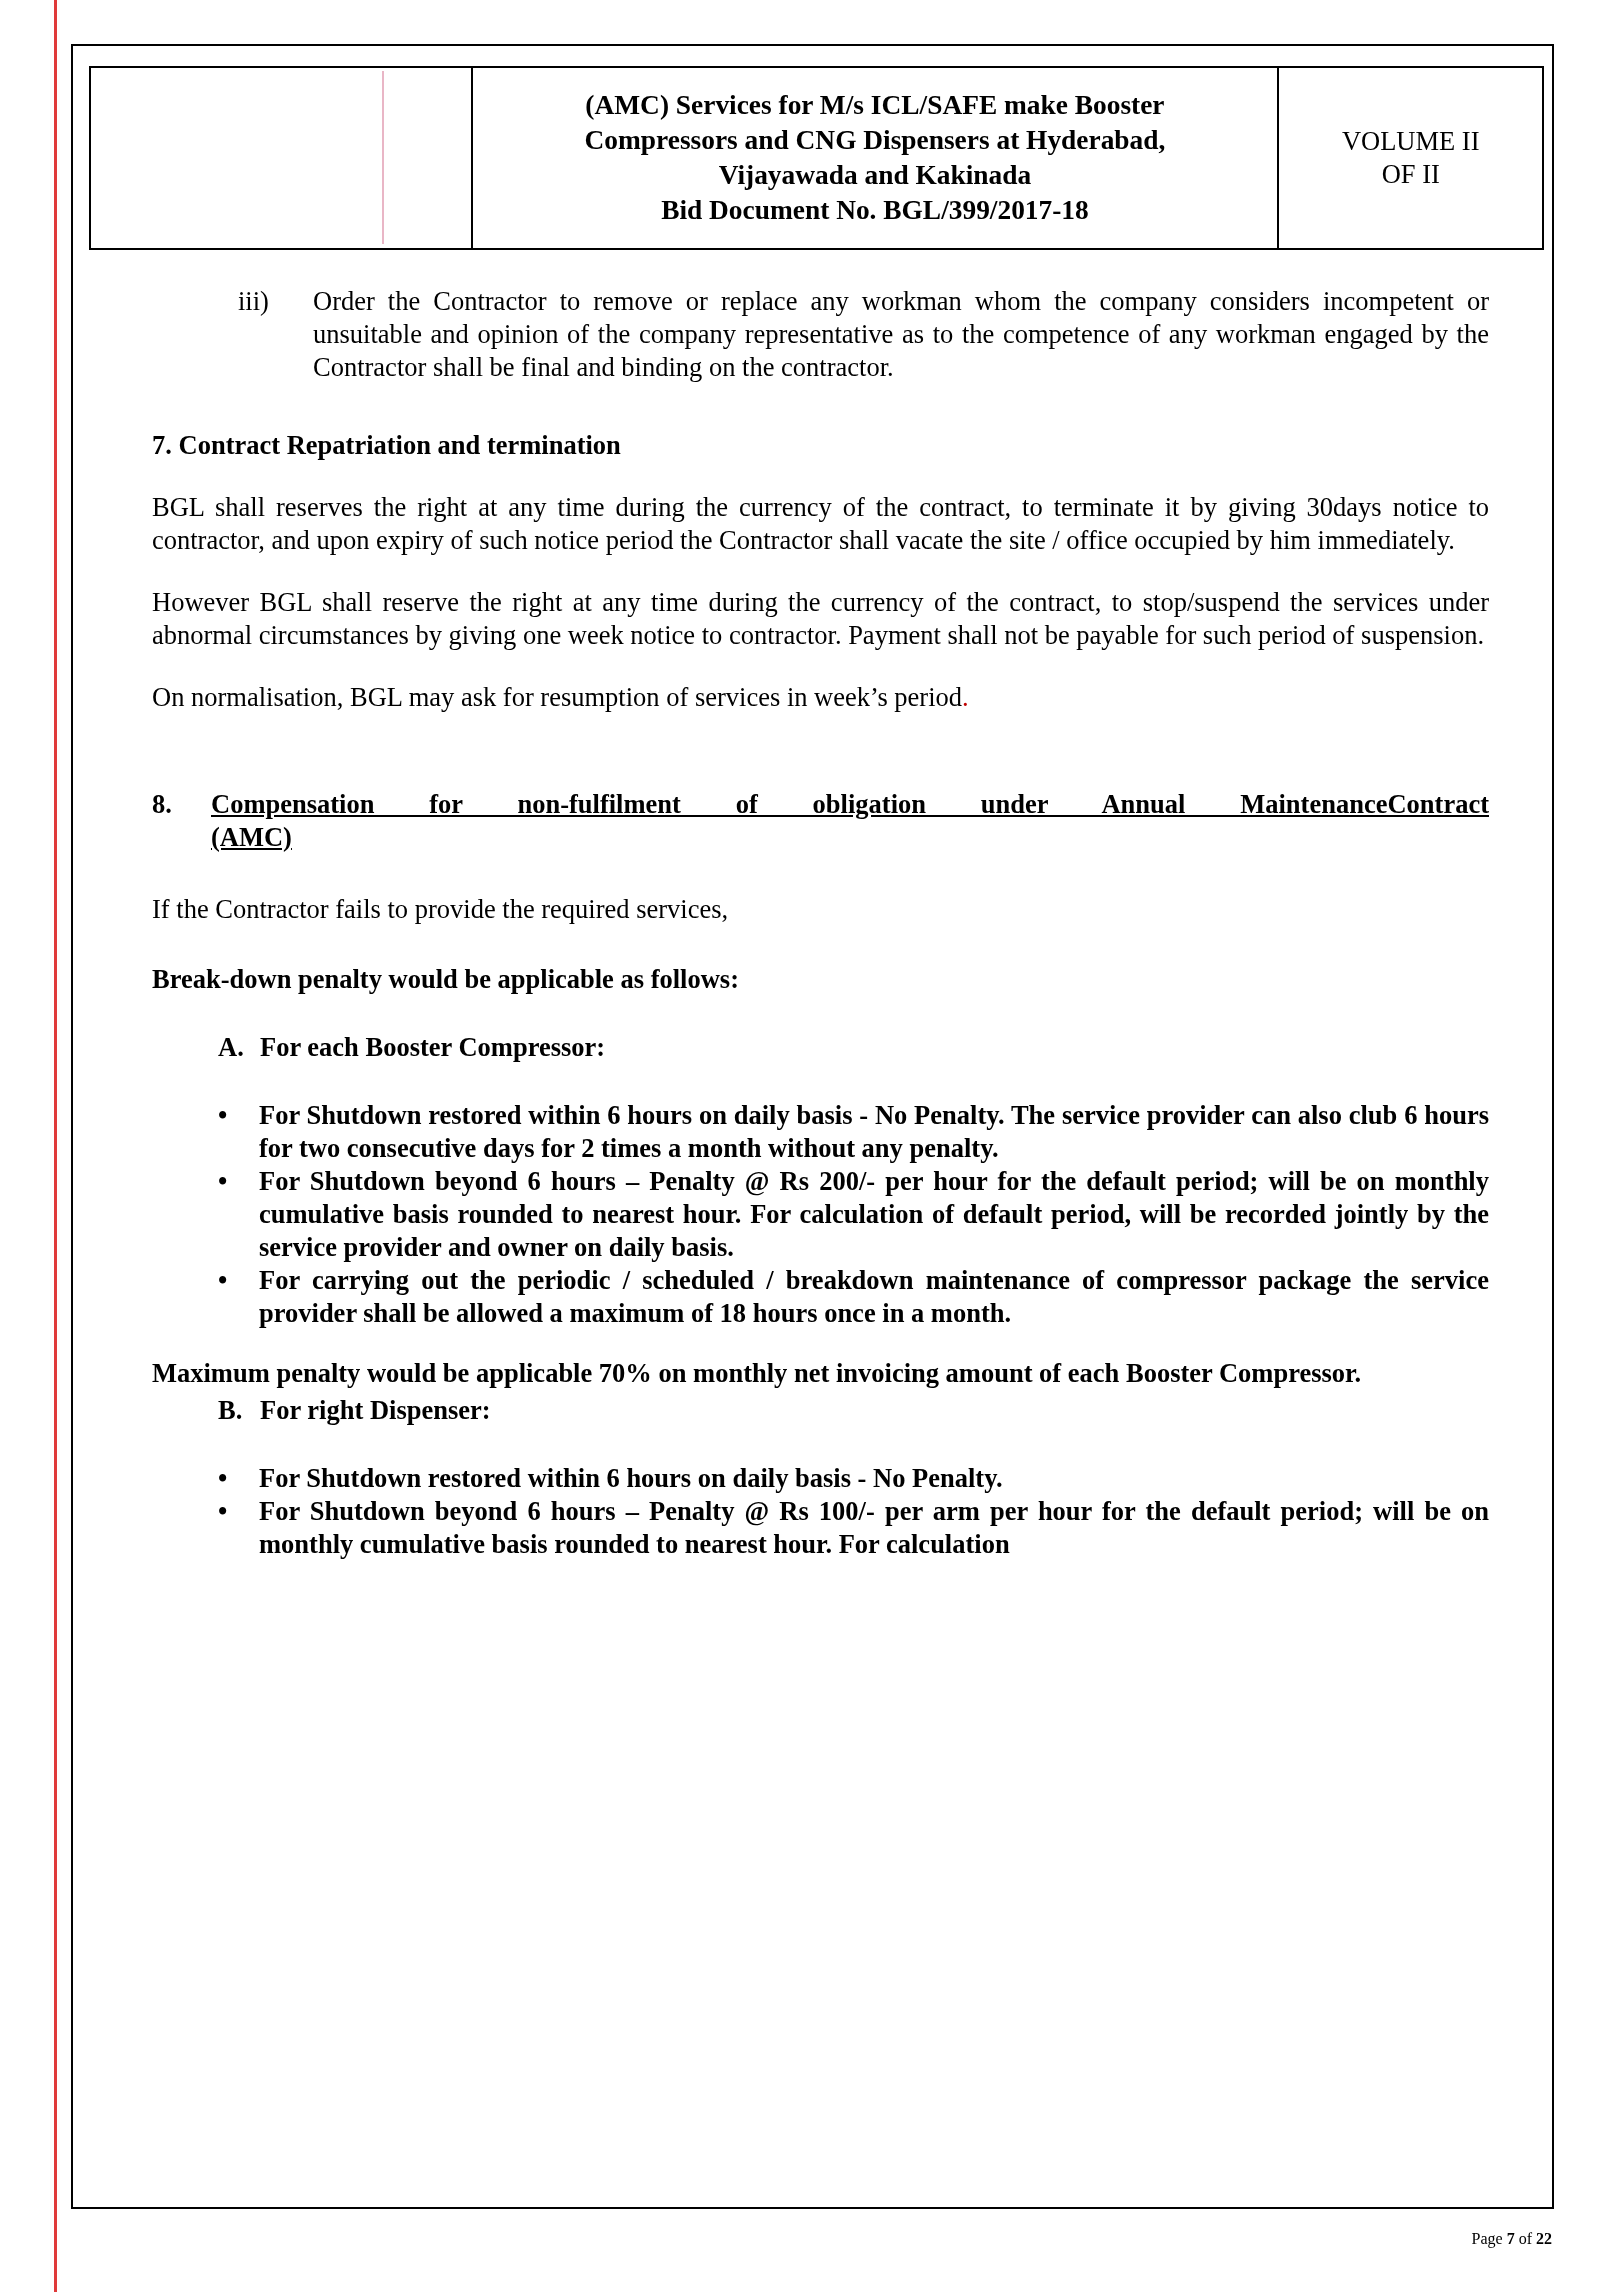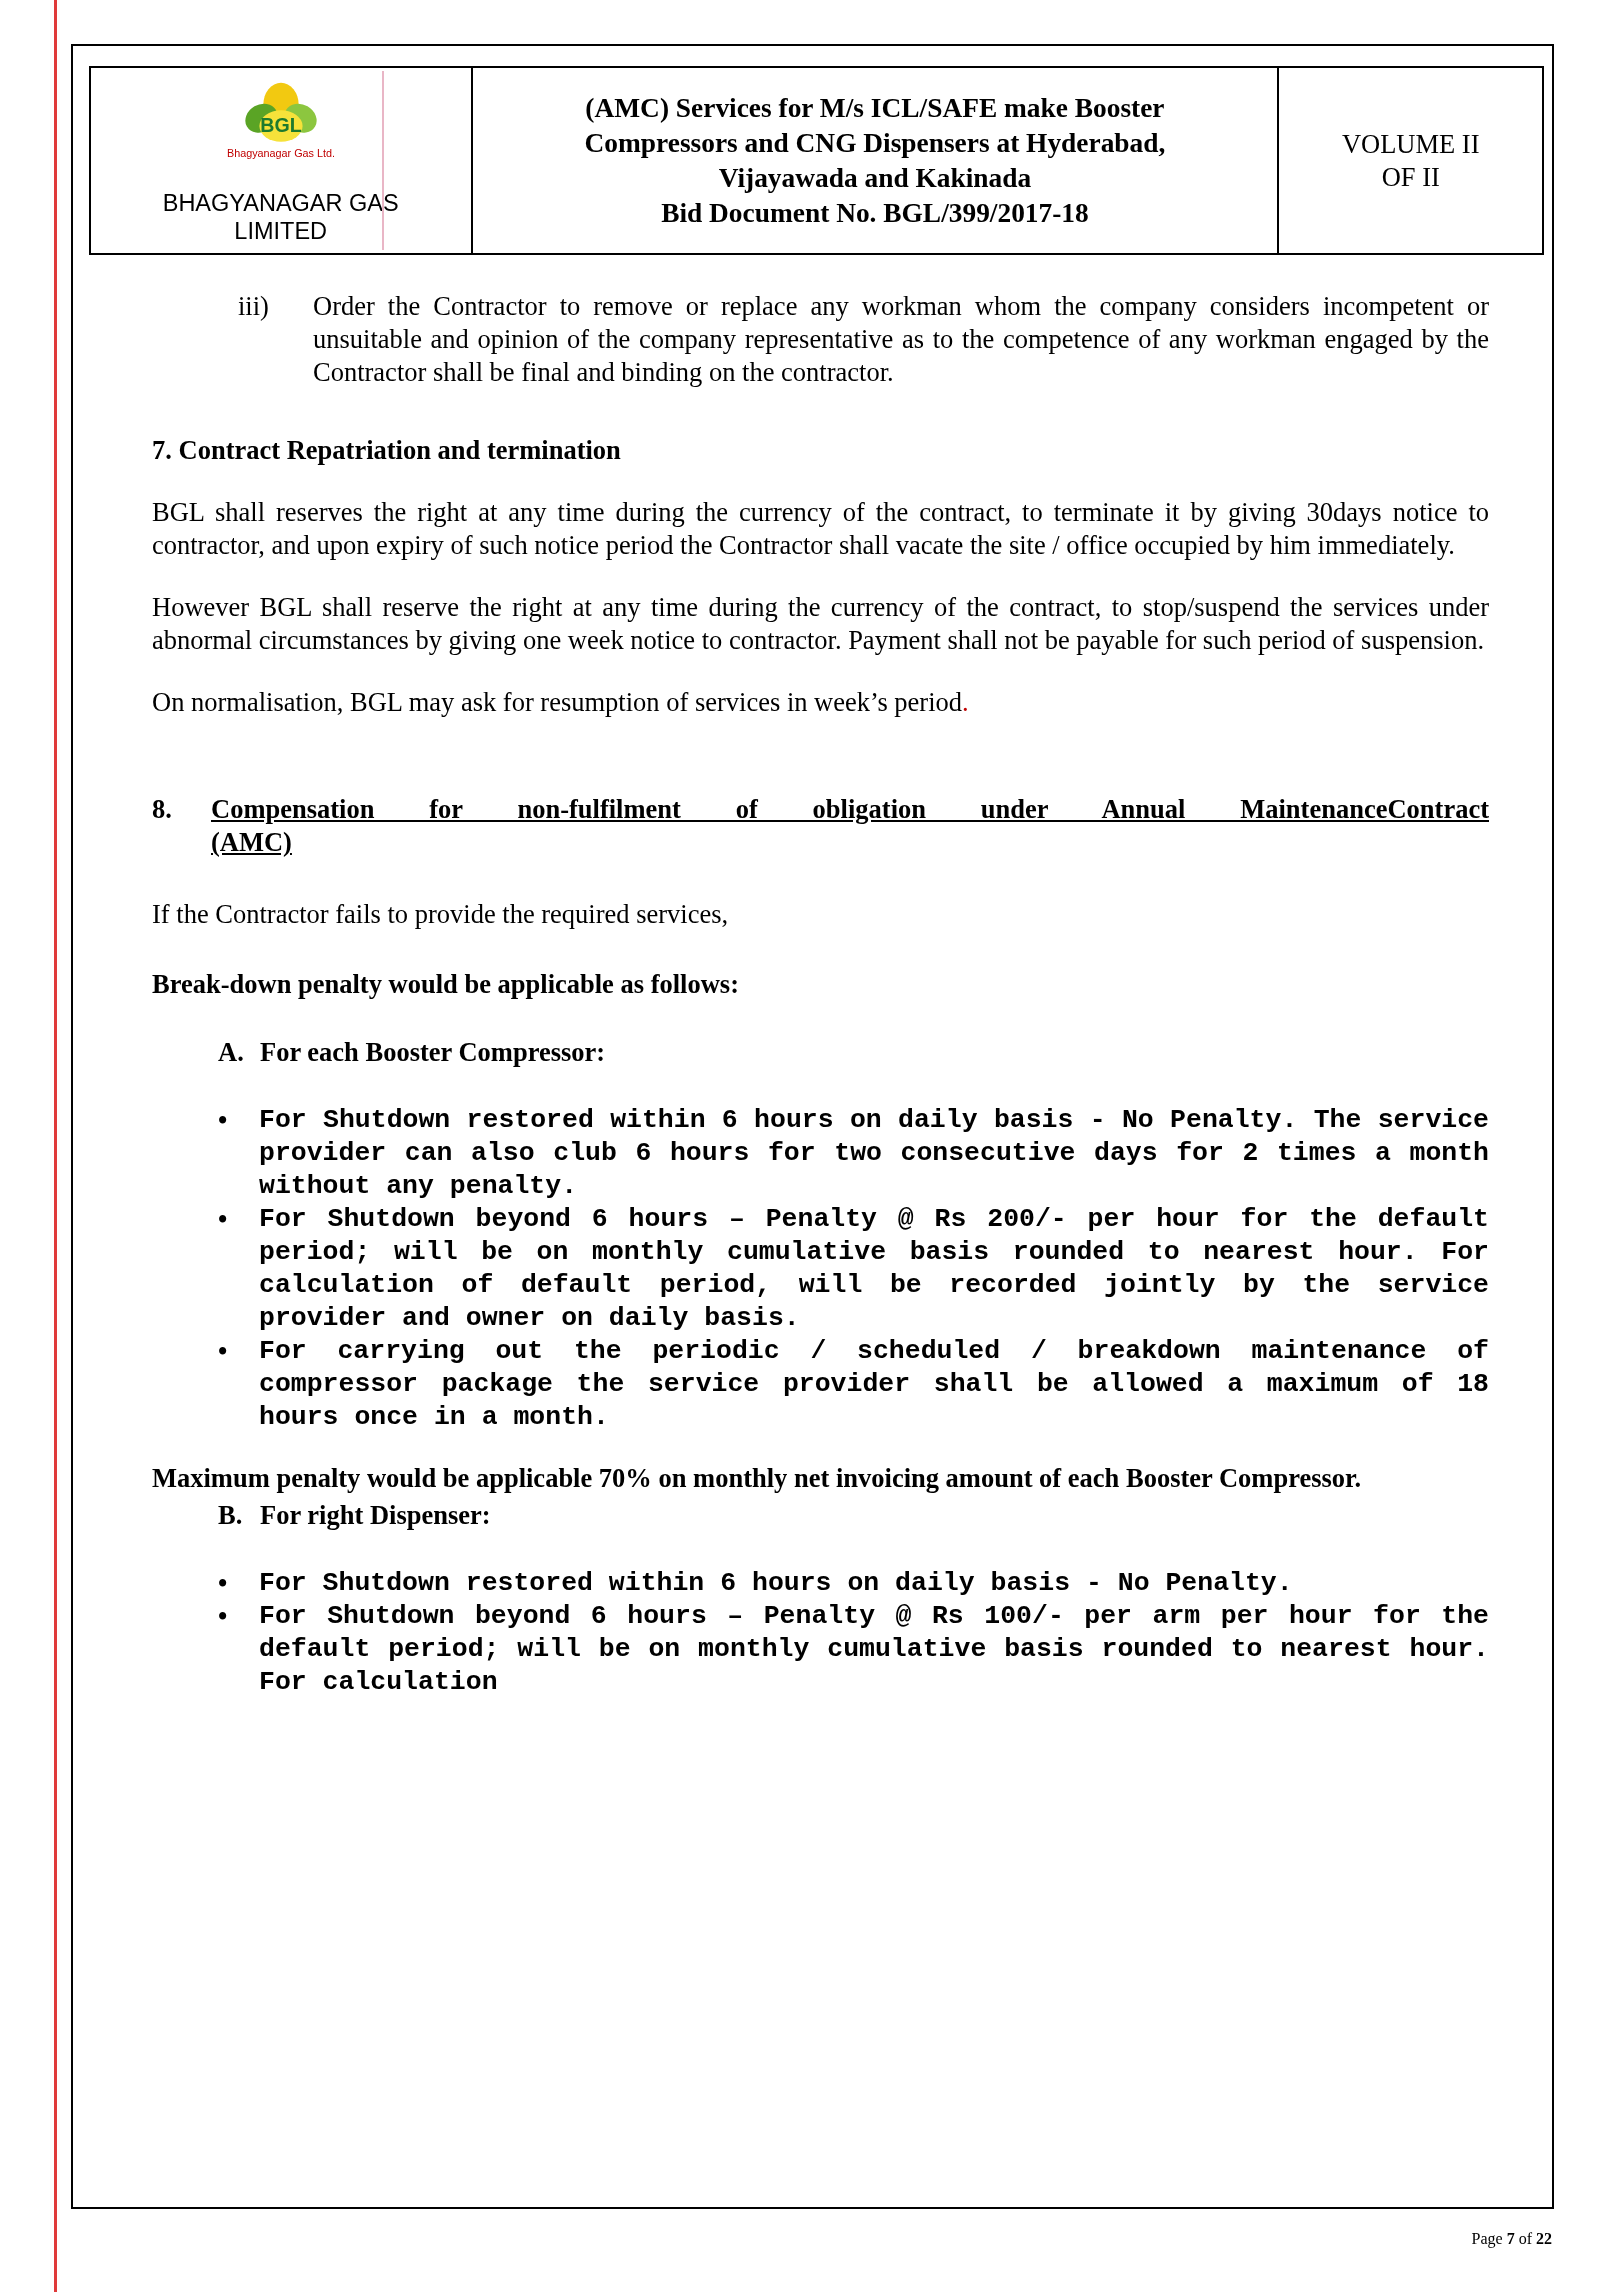--- a/index.html
+++ b/index.html
@@ -72,55 +72,41 @@
   .sec8 .hd { flex:1; }
   .sec8 .hd .l1 { display:block; text-decoration:underline; text-align:justify; text-align-last:justify; }
   .sec8 .hd .l2 { display:inline-block; text-decoration:underline; }
   .intro { margin-top:39px; }
   .bold-line { margin-top:37px; font-weight:bold; }
   .ab-head { display:flex; margin-top:35px; font-weight:bold; }
   .ab-head .lbl { margin-left:66px; width:42px; flex-shrink:0; }
   .bullets { margin-top:35px; }
   .bullet { display:flex; font-weight:bold; }
   .bullet .dot { margin-left:66px; width:41px; flex-shrink:0; }
-  .bullet .btext { flex:1; text-align:justify;font-family:Liberation Mono, monospace; }
+  .bullet .btext { flex:1; text-align:justify; }
   .maxpen { margin-top:27.4px; font-weight:bold; text-align:justify; }
   .b-head-tight { margin-top:3.9px; }
   
   .footer {
     position:absolute; right:69px; bottom:45px;
     font-size:16px;
   }
   .footer b { font-weight:bold; }
 </style>
 </head>
 <body>
 
 <div class="page">
   <div class="margin-line"></div>
 
   <div class="border-box">
 
     <div class="hdr-table">
       <div class="hdr-cell hdr-left">
         <div class="pink-rule"></div>
-        <div class="logo-wrap">
-          <svg width="108" height="110" viewBox="0 0 110 112">
-            <ellipse cx="55" cy="30" rx="18" ry="22" fill="#f2c911"></ellipse>
-            <ellipse cx="35" cy="44" rx="17" ry="14" fill="#5aa425" transform="rotate(-30 35 44)"></ellipse>
-            <ellipse cx="75" cy="44" rx="17" ry="14" fill="#8cc63f" transform="rotate(30 75 44)"></ellipse>
-            <ellipse cx="55" cy="52" rx="22" ry="16" fill="#f6e23a"></ellipse>
-            <text x="55" y="58" text-anchor="middle" font-family="Liberation Sans, sans-serif" font-size="20" font-weight="bold" fill="#1d7a2e">BGL</text>
-            <text x="55" y="84" text-anchor="middle" font-family="Liberation Sans, sans-serif" font-size="11" fill="#c00000">Bhagyanagar Gas Ltd.</text>
-          </svg>
-          <div class="org-name">
-            <div>BHAGYANAGAR GAS</div>
-            <div>LIMITED</div>
-          </div>
-        </div>
       </div>
 
       <div class="hdr-cell hdr-center">
         <div>(AMC) Services for M/s ICL/SAFE make Booster</div>
         <div>Compressors and CNG Dispensers at Hyderabad,</div>
         <div>Vijayawada and Kakinada</div>
         <div>Bid Document No. BGL/399/2017-18</div>
       </div>
 
       <div class="hdr-cell hdr-right">

